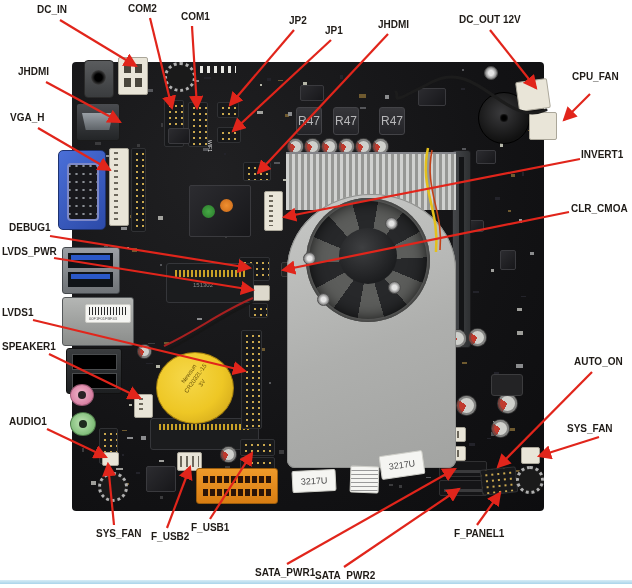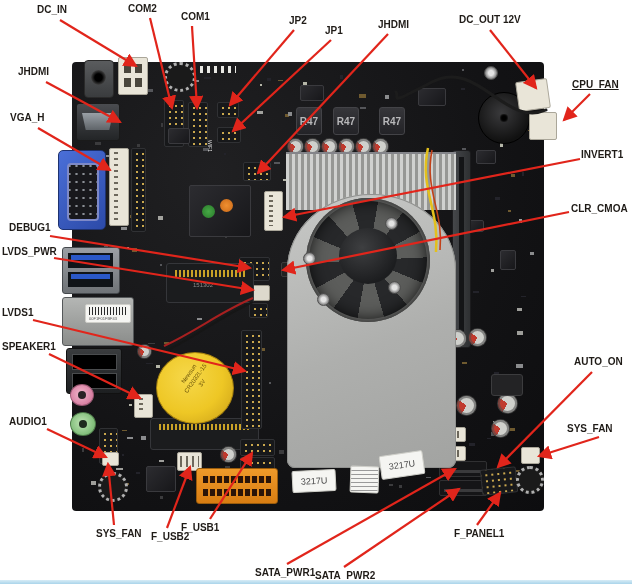--- a/index.html
+++ b/index.html
@@ -13,21 +13,21 @@
   
   .hdr{background-color:#17181a;background-image:radial-gradient(circle,#caa84e 1px,rgba(0,0,0,0) 1.4px);background-size:6px 6px;background-position:2px 2px;border:1px solid #303134;border-radius:2px;}
   .wafer{background:#e9e5d8;border:1px solid #aaa699;border-radius:2px;}
   .wafer .slots{position:absolute;left:2px;right:2px;top:3px;bottom:3px;background:repeating-linear-gradient(90deg,#6d685c 0 2px,rgba(0,0,0,0) 2px 6px);}
   .cap{border-radius:50%;background:conic-gradient(from 210deg,#c03a2e 0 95deg,#cfd0cc 95deg 360deg);box-shadow:inset 0 0 0 2px rgba(80,80,80,.6),0 0 0 1px #3a3a3a;}
   .dotring{background:#1a1a1a;border:3px dotted #b0b0b0;border-radius:50%;}
   .screw{border-radius:50%;background:radial-gradient(circle,#e3e3e3 0 30%,#7a7a7a 72%);border:1px solid #505050;}
   .chip{background:linear-gradient(135deg,#2c2c30,#17171a);border:1px solid #3a3a3e;border-radius:2px;}
   .sticker{background:#f5f5f2;border:1px solid #cfcfc9;border-radius:2px;color:#4a4a4a;}
   .ann-label{position:absolute;font-weight:bold;font-size:10px;line-height:1.1;color:#1f1b17;white-space:nowrap;z-index:31;}
-  .r47{position:absolute;background:linear-gradient(180deg,#36363a,#232327);border:1px solid #434347;border-radius:3px;color:#b8b8ba;font-size:10px;font-weight:bold;display:flex;align-items:center;justify-content:center;z-index:4;}
+  .r47{position:absolute;background:linear-gradient(180deg,#36363a,#232327);border:1px solid #434347;border-radius:3px;color:#b8b8ba;font-size:12px;font-weight:normal;display:flex;align-items:center;justify-content:center;z-index:4;}
   svg{position:absolute;left:0;top:0;pointer-events:none;}
   #bottom-border{left:0;top:580px;width:632px;height:4px;background:linear-gradient(180deg,#d7ecf6,#a9d4ea);z-index:40;}
 </style>
 </head>
 <body>
 
 <div id="scene">
 
   <div id="pcb" class="abs"></div>
   <div id="smd-layer" class="abs">
@@ -428,34 +428,34 @@
       <line x1="344" y1="567" x2="459" y2="489" stroke="#e1251b" stroke-width="2.2" marker-end="url(#arrow)"></line>
     </svg>
   <div id="ann-labels" class="abs" style="left:0;top:0;width:632px;height:588px;z-index:31;pointer-events:none;">
       <div class="ann-label" style="left: 37px; top: 4px;">DC_IN</div>
       <div class="ann-label" style="left: 128px; top: 3px;">COM2</div>
       <div class="ann-label" style="left: 181px; top: 11px;">COM1</div>
       <div class="ann-label" style="left: 289px; top: 15px;">JP2</div>
       <div class="ann-label" style="left: 325px; top: 25px;">JP1</div>
       <div class="ann-label" style="left: 378px; top: 19px;">JHDMI</div>
       <div class="ann-label" style="left: 459px; top: 14px;">DC_OUT 12V</div>
-      <div class="ann-label" style="left: 572px; top: 79px; text-decoration: underline;">CPU_FAN</div>
+      <div class="ann-label" style="left: 572px; top: 71px;">CPU_FAN</div>
       <div class="ann-label" style="left: 18px; top: 66px;">JHDMI</div>
       <div class="ann-label" style="left: 10px; top: 112px;">VGA_H</div>
       <div class="ann-label" style="left: 581px; top: 149px;">INVERT1</div>
       <div class="ann-label" style="left: 571px; top: 203px;">CLR_CMOA</div>
       <div class="ann-label" style="left: 9px; top: 222px;">DEBUG1</div>
       <div class="ann-label" style="left: 2px; top: 246px;">LVDS_PWR</div>
       <div class="ann-label" style="left: 2px; top: 307px;">LVDS1</div>
       <div class="ann-label" style="left: 2px; top: 341px;">SPEAKER1</div>
       <div class="ann-label" style="left: 9px; top: 416px;">AUDIO1</div>
       <div class="ann-label" style="left: 574px; top: 356px;">AUTO_ON</div>
       <div class="ann-label" style="left: 567px; top: 423px;">SYS_FAN</div>
       <div class="ann-label" style="left: 96px; top: 528px;">SYS_FAN</div>
       <div class="ann-label" style="left: 151px; top: 531px;">F_USB2</div>
-      <div class="ann-label" style="left: 173px; top: 522px; padding-left: 8px;">F_USB1</div>
+      <div class="ann-label" style="left: 183px; top: 522px; padding-left: 8px;">F_USB1</div>
       <div class="ann-label" style="left: 454px; top: 528px;">F_PANEL1</div>
       <div class="ann-label" style="left: 255px; top: 567px;">SATA_PWR1</div>
       <div class="ann-label" style="left: 315px; top: 570px;">SATA_PWR2</div>
     </div>
 
   <div id="bottom-border" class="abs"></div>
 </div>
 
 </body></html>

